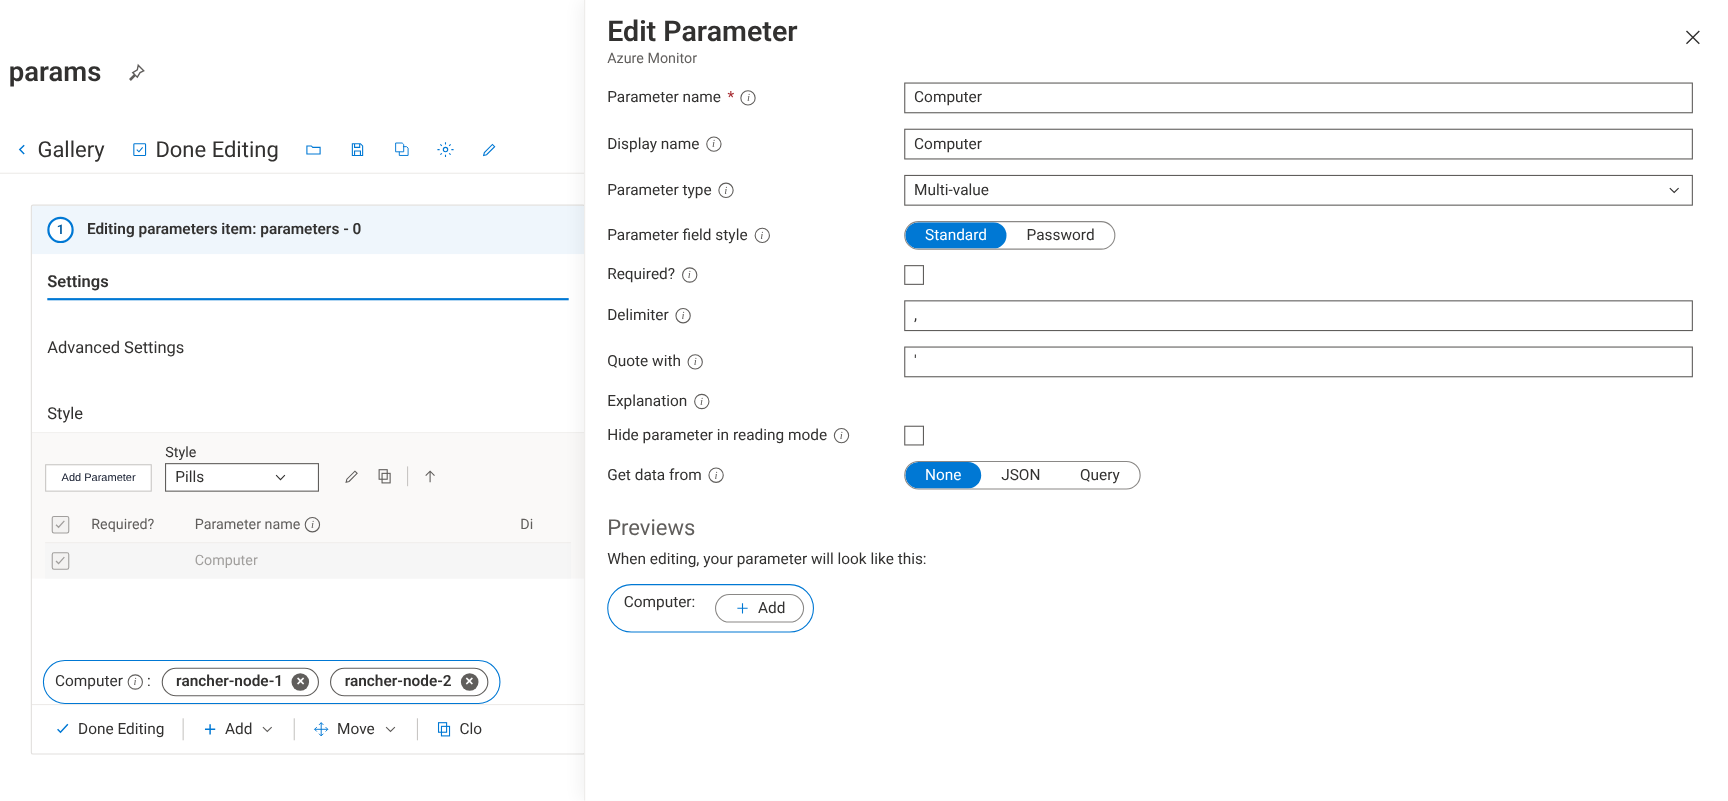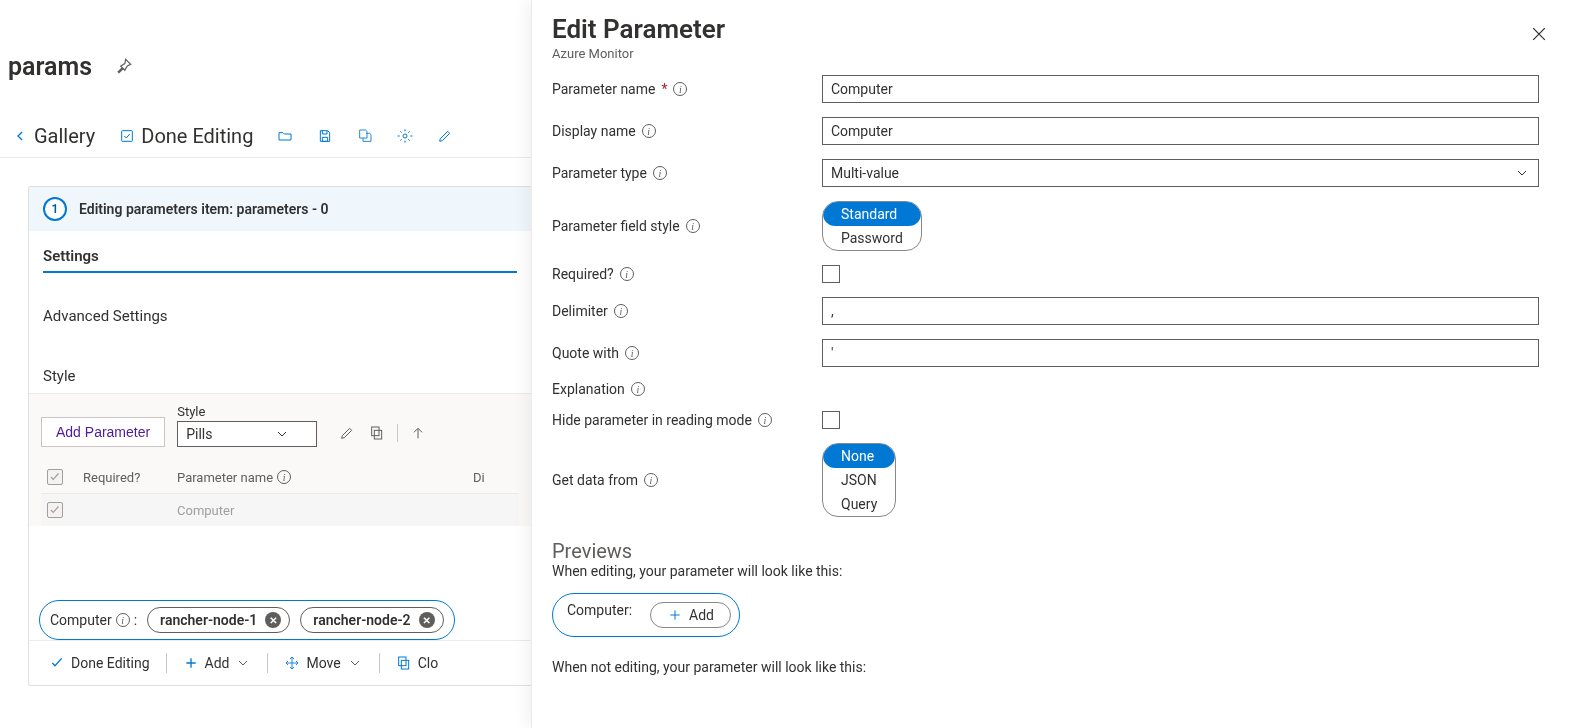--- a/index.html
+++ b/index.html
@@ -116,23 +116,23 @@
 
     .settings-area { flex: 0 0 auto; padding: 10px 12px 0 12px; background:#faf9f8;}
     .settings-row {
       display: flex;
       align-items: flex-end;
       gap: 12px;
     }
     .add-param-btn {
       background: #ffffff;
       border: 1px solid #c8c6c4;
-      color: #4c1d95;
+      color: #0f172a;
       padding: 6px 14px;
-      font-size: 14px;
+      font-size: 10px;
       cursor: pointer;
     }
     .style-field { display: flex; flex-direction: column; gap: 2px; }
     .style-label { font-size: 13px; color: #323130; font-weight:400; }
     .style-select {
       border: 1px solid #605e5c;
       padding: 4px 26px 4px 8px;
       font-size: 14px;
       background: #ffffff;
       position: relative;
@@ -270,37 +270,36 @@
       display:flex;justify-content:space-between;align-items:center;
       cursor:pointer;
       background:#fff;
     }
     .seg {
       display:flex;
       border:1px solid #8a8886;
       border-radius: 16px;
       overflow:hidden;
       width: fit-content;
-      flex-direction: column;
     }
     .seg .opt {
       padding: 4px 18px;
       font-size:14px;
       cursor:pointer;
       color:#323130;
     }
     .seg .opt.sel {
       background:#0078d4;color:#fff;border-radius:16px;
     }
     .check-box {
       width:18px;height:18px;border:1px solid #605e5c;cursor:pointer;background:#fff;
     }
 
     .section-h {
-      font-size: 20px; font-weight:400; color:#605e5c; margin-top: 22px; 
+      font-size: 20px; font-weight:400; color:#605e5c; margin-top: 22px; margin-bottom:10px;
     }
     .hint { font-size:14px;color:#323130;margin-bottom:14px;}
 
     .add-pill {
       border:1px solid #0078d4;border-radius:24px;
       display:flex;align-items:flex-start;gap:18px;
       padding:8px 8px 8px 14px;
       width: fit-content;
       font-size:14px;
     }
@@ -611,16 +610,15 @@
     <div class="add-pill">
       <span>Computer:</span>
       <span class="add-btn">
         <svg class="icon" viewBox="0 0 24 24">
             <path d="M12 5v14M5 12h14" fill="none" stroke="#0078d4" stroke-width="1.5"></path>
           </svg>
         <span>Add</span>
       </span>
     </div>
 
-    <div class="hint" style="margin-top:22px;">When not editing, your parameter will look like this:</div>
 
   </div>
 </div>
 
 </body></html>

